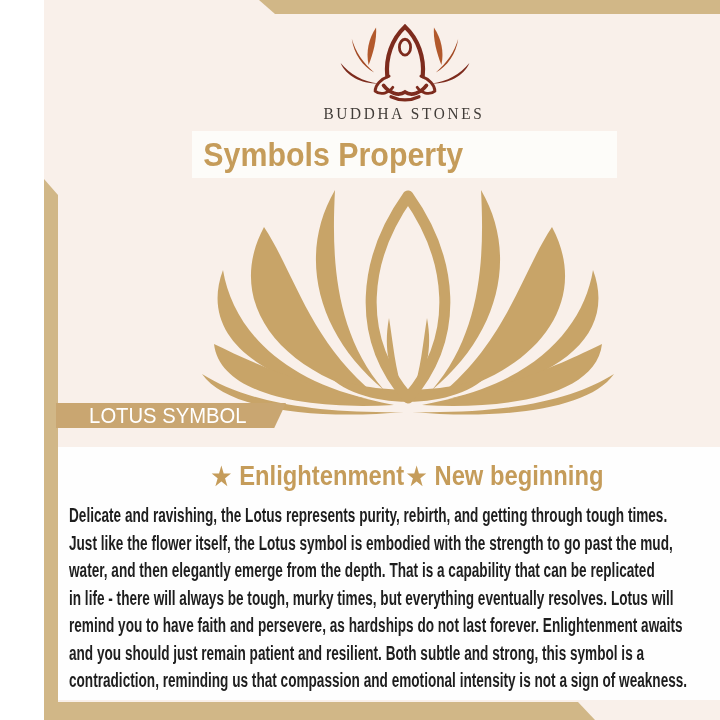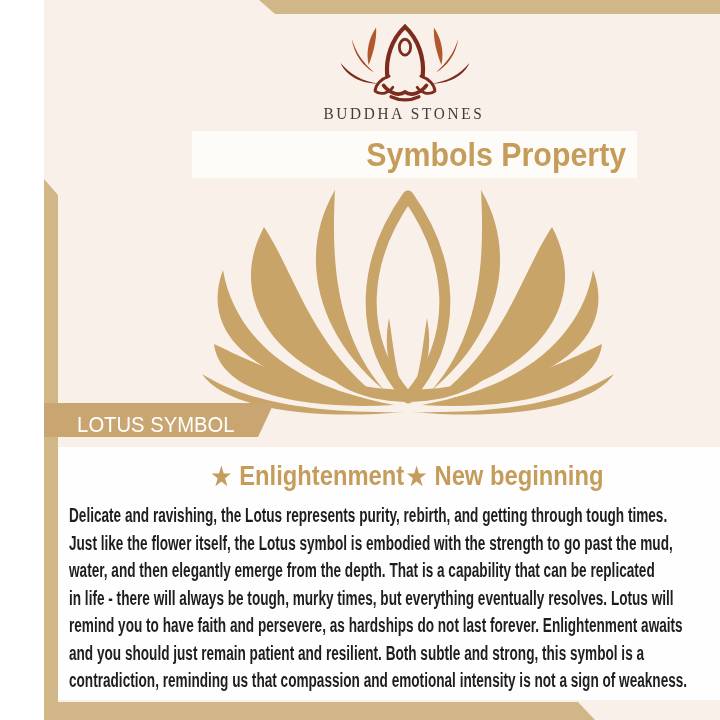--- a/index.html
+++ b/index.html
@@ -27,31 +27,31 @@
     position:absolute;left:0;top:104px;width:720px;
     text-align:center;
     font-family:"Liberation Serif", serif;
     font-size:17px;letter-spacing:3px;color:#413c38;
     transform:scaleX(.9);
   }
   
   #title-band{
     position:absolute;left:148px;top:131px;width:425px;height:47px;
     background:#fdfcf9;
-    display:flex;align-items:center;justify-content:flex-end;padding-left:20px;
+    display:flex;align-items:center;justify-content:flex-start;
   }
   #title-band .title-text{
     font-size:33px;font-weight:bold;color:#c59c5a;
     transform:scaleX(.92);white-space:nowrap;
   }
   
   #lotus{position:absolute;left:0;top:0;width:720px;height:720px;pointer-events:none;}
   
   #ribbon{
-    position:absolute;left:0;top:403px;width:230px;height:44px;
+    position:absolute;left:12px;top:403px;width:230px;height:25px;
     background:#c9a671;
     clip-path:polygon(0 0,230px 0,214px 34px,0 34px);
     display:flex;align-items:center;
   }
   #ribbon .ribbon-text{
     padding-left:36px;color:#ffffff;font-size:22px;
     transform:scaleX(.92);transform-origin:left center;white-space:nowrap;
   }
   
   #panel{

